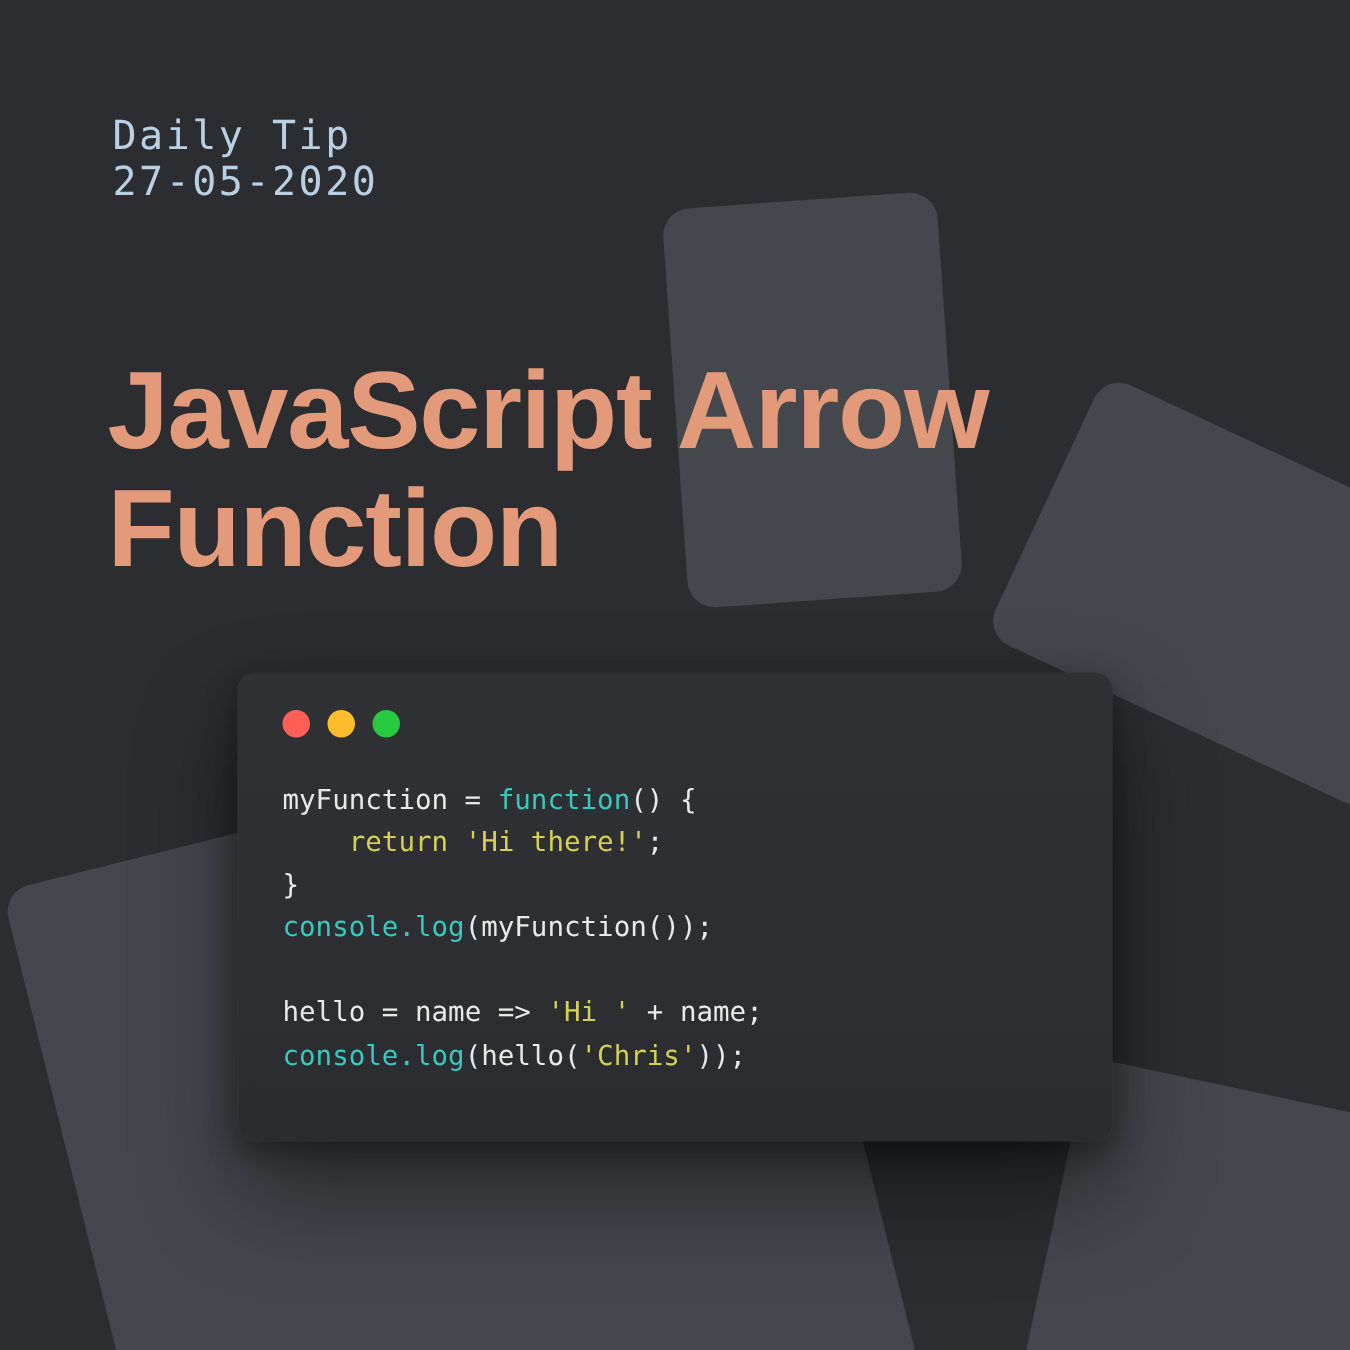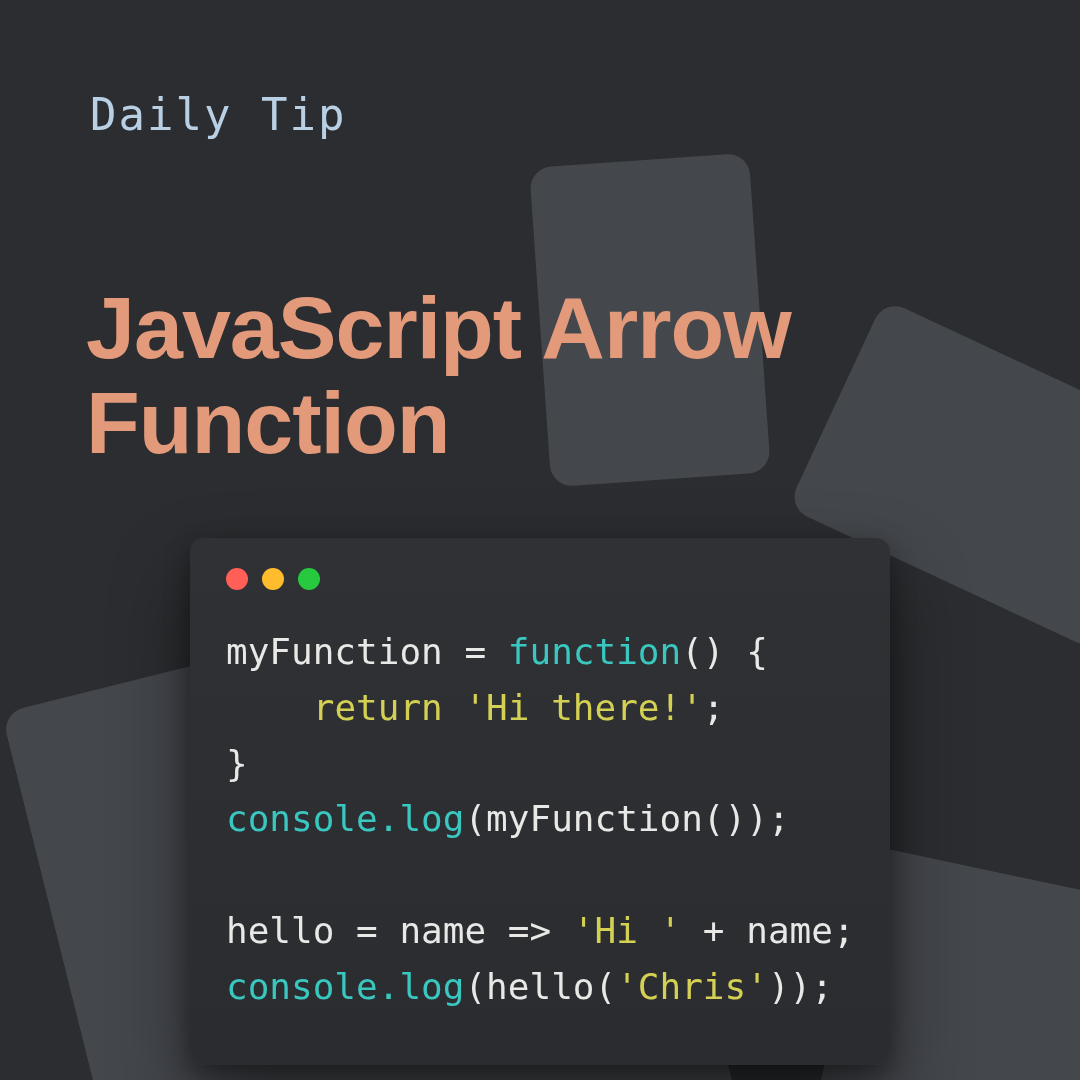--- a/index.html
+++ b/index.html
@@ -37,21 +37,21 @@
     width: 360px; height: 260px;
     top: 880px; left: 840px;
     transform: rotate(12deg);
   }
 
   
   .meta {
     position: absolute;
     top: 90px; left: 90px;
     color: #b9cfe4;
-    font-size: 44px;
+    font-size: 32px;
     line-height: 1.15;
     letter-spacing: 2px;
   }
 
   
   .headline {
     position: absolute;
     top: 270px; left: 86px;
     color: #e39a7b;
     font-family: -apple-system, BlinkMacSystemFont, 'Segoe UI', Helvetica, Arial, sans-serif;
@@ -79,21 +79,21 @@
   }
   .dot {
     width: 22px; height: 22px; border-radius: 50%;
   }
   .dot.red { background: #ff5f56; }
   .dot.yellow { background: #ffbd2e; }
   .dot.green { background: #27c93f; }
 
   .code {
     font-family: ui-monospace, 'SF Mono', Menlo, Consolas, monospace;
-    font-size: 36px;
+    font-size: 22px;
     line-height: 1.55;
     color: #e8e8e6;
     white-space: pre;
   }
   .tk-var    { color: #e8e8e6; }
   .tk-op     { color: #e8e8e6; }
   .tk-kw     { color: #39c7c0; }   
   .tk-ret    { color: #d4d053; }   
   .tk-str    { color: #d4d053; }   
   .tk-call   { color: #39c7c0; }   
@@ -103,20 +103,21 @@
 </head>
 <body>
 
 <div class="bg-shape s1"></div>
 <div class="bg-shape s2"></div>
 <div class="bg-shape s3"></div>
 <div class="bg-shape s4"></div>
 
 <div class="meta">
   <div>Daily Tip</div>
+  <div>27-05-2020</div>
 </div>
 
 <div class="headline">JavaScript Arrow Function</div>
 
 <div class="code-window">
   <div class="traffic">
     <span class="dot red"></span>
     <span class="dot yellow"></span>
     <span class="dot green"></span>
   </div>

